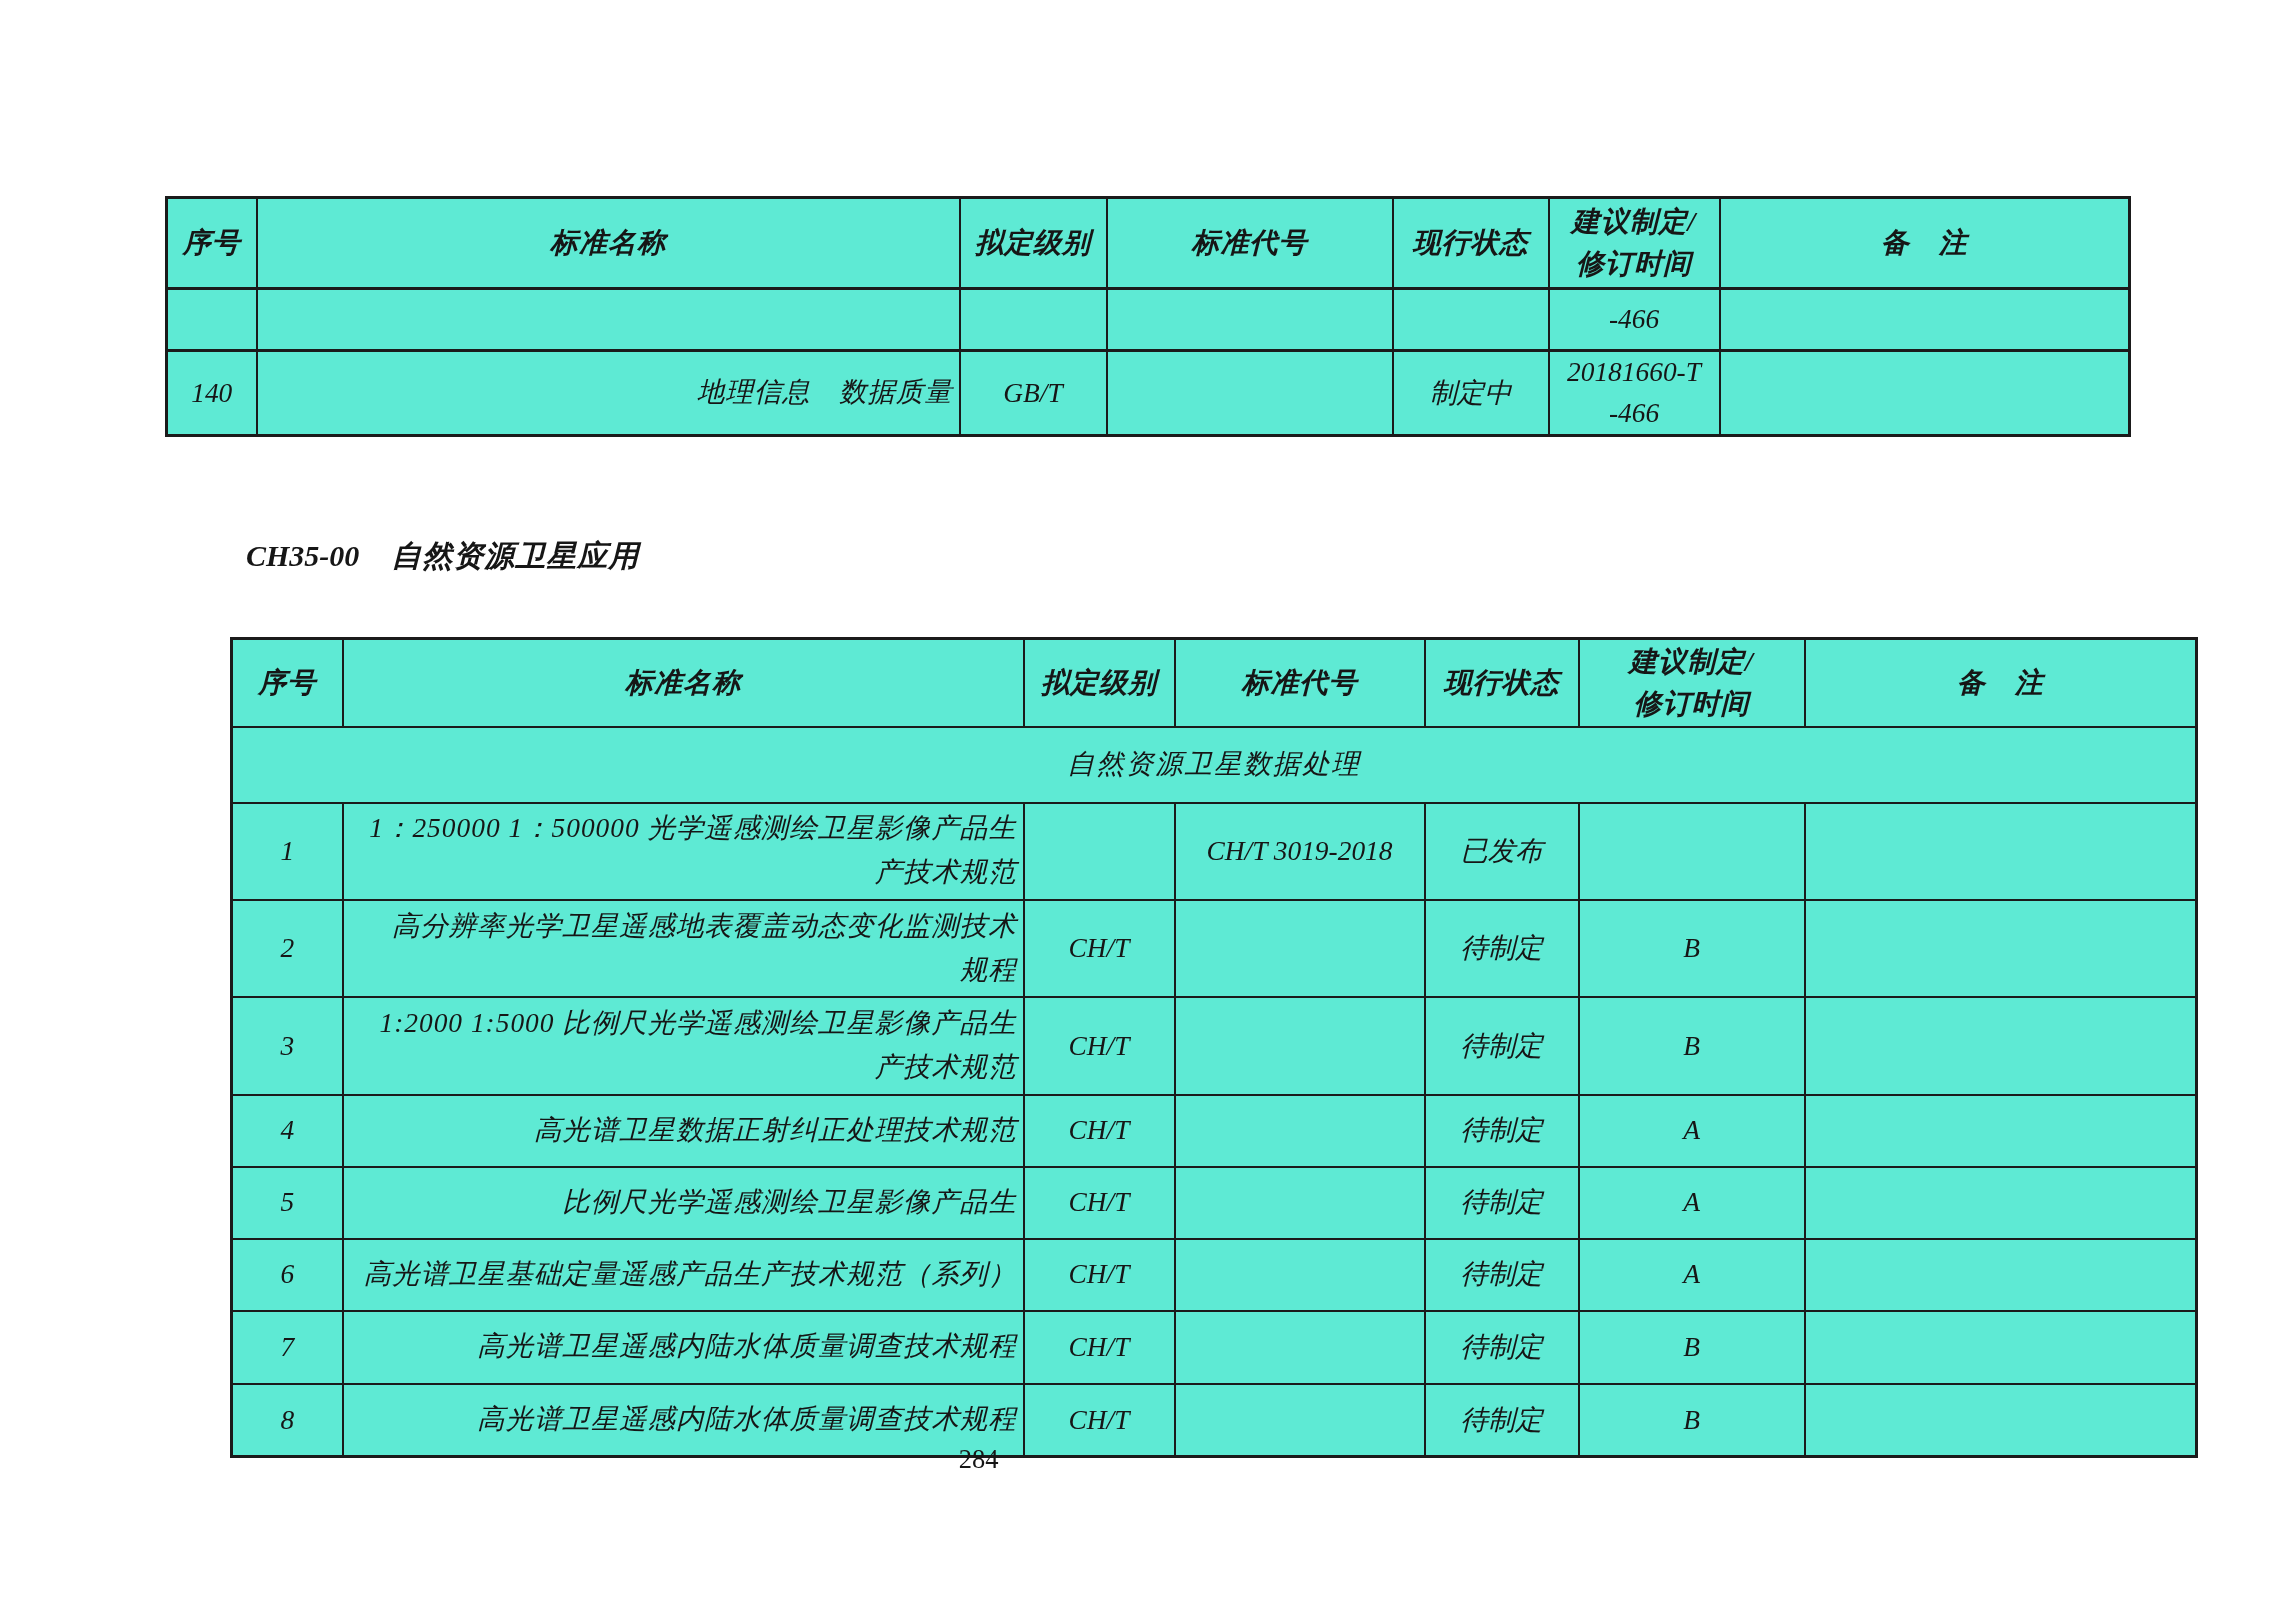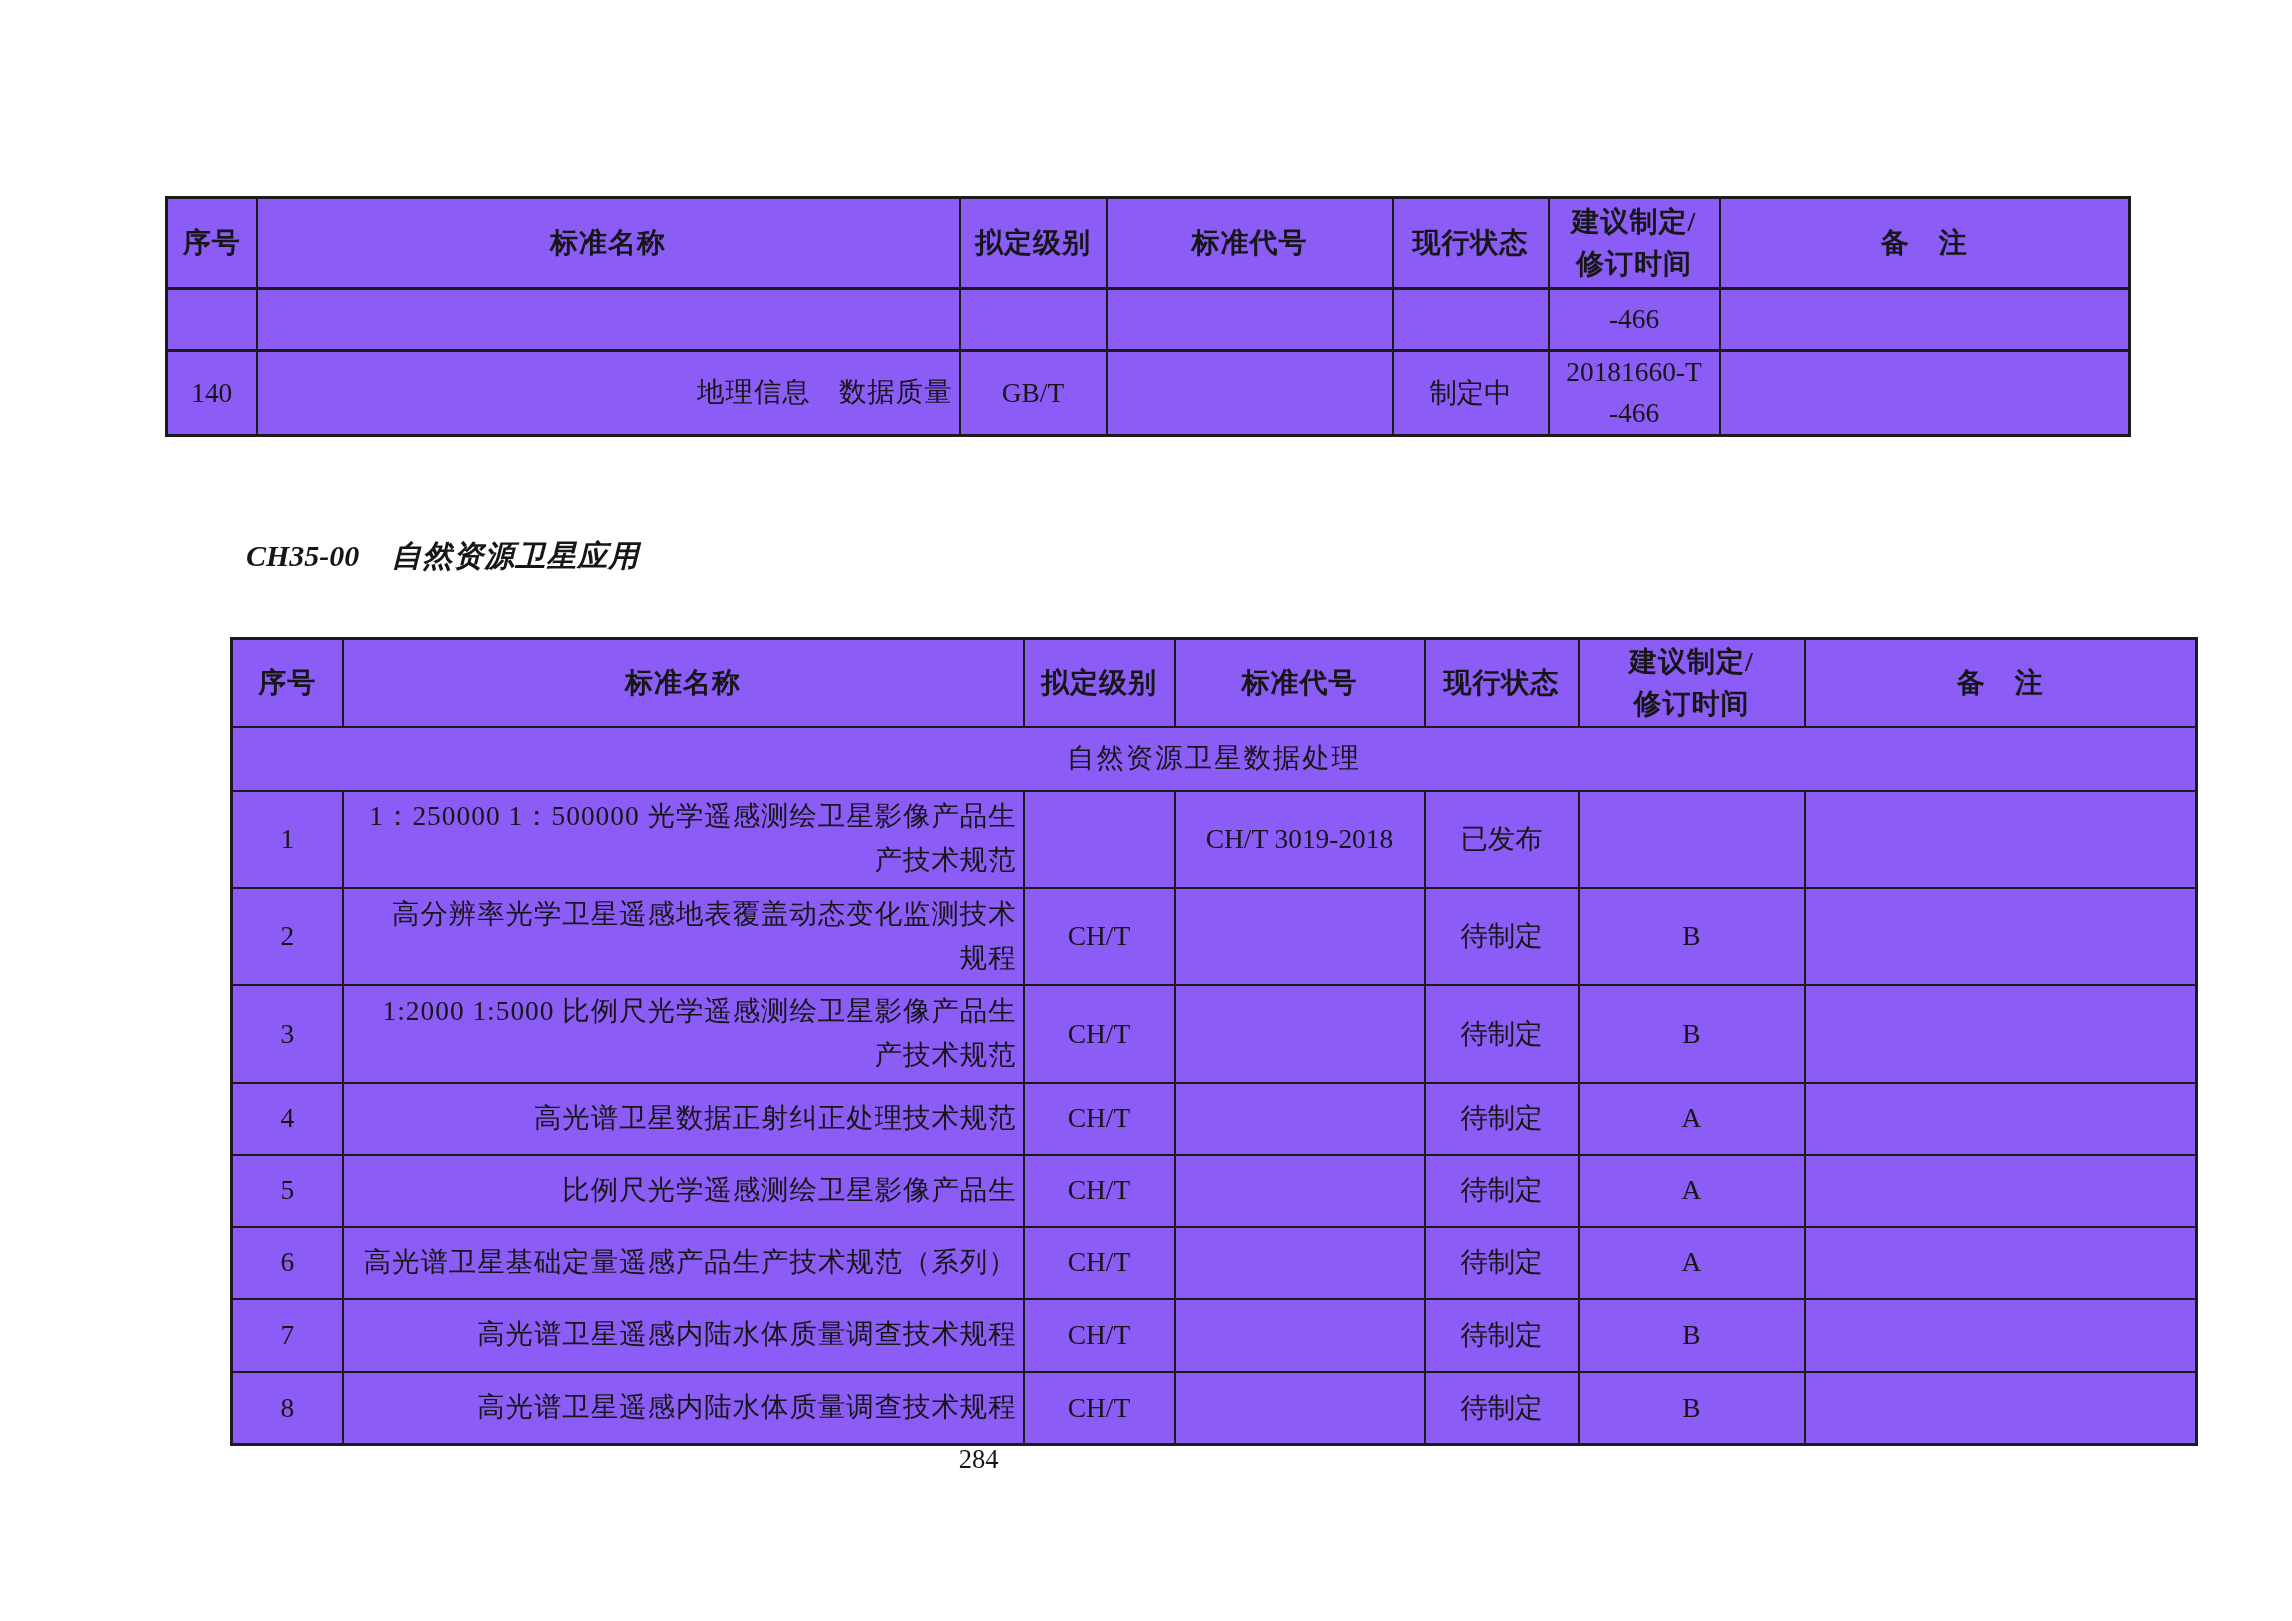--- a/index.html
+++ b/index.html
@@ -7,21 +7,22 @@
   body {
     width:2293px; height:1621px; position:relative;
     font-family:"Liberation Serif","DejaVu Serif",serif;
     color:#161616;
   }
   .tbl {
     position:absolute;
     border-collapse:collapse;
     table-layout:fixed;
     border:3.9px solid #1b1b1b;
-    background:#8b5cf6;
+    background:#5eead4;
+    font-style:italic;
   }
   .tbl td {
     border:2px solid #1b1b1b;
     vertical-align:middle;
     text-align:center;
     font-size:27.4px;
     line-height:1.5;
     overflow:hidden;
   }
   .t1 { left:165px; top:196px; width:1962px; }
@@ -118,21 +119,21 @@
         <tr class="hdr" style="height:88px">
       <td>序号</td>
       <td>标准名称</td>
       <td>拟定级别</td>
       <td>标准代号</td>
       <td>现行状态</td>
       <td class="pre">建议制定/
 修订时间</td>
       <td>备　注</td>
     </tr>
-    <tr class="subhdr" style="height:64px">
+    <tr class="subhdr" style="height:76px">
       <td colspan="7">自然资源卫星数据处理</td>
     </tr>
     <tr style="height:90px">
       <td>1</td>
       <td class="name pre">1：250000 1：500000 光学遥感测绘卫星影像产品生
 产技术规范</td>
       <td></td>
       <td>CH/T 3019-2018</td>
       <td>已发布</td>
       <td></td>

